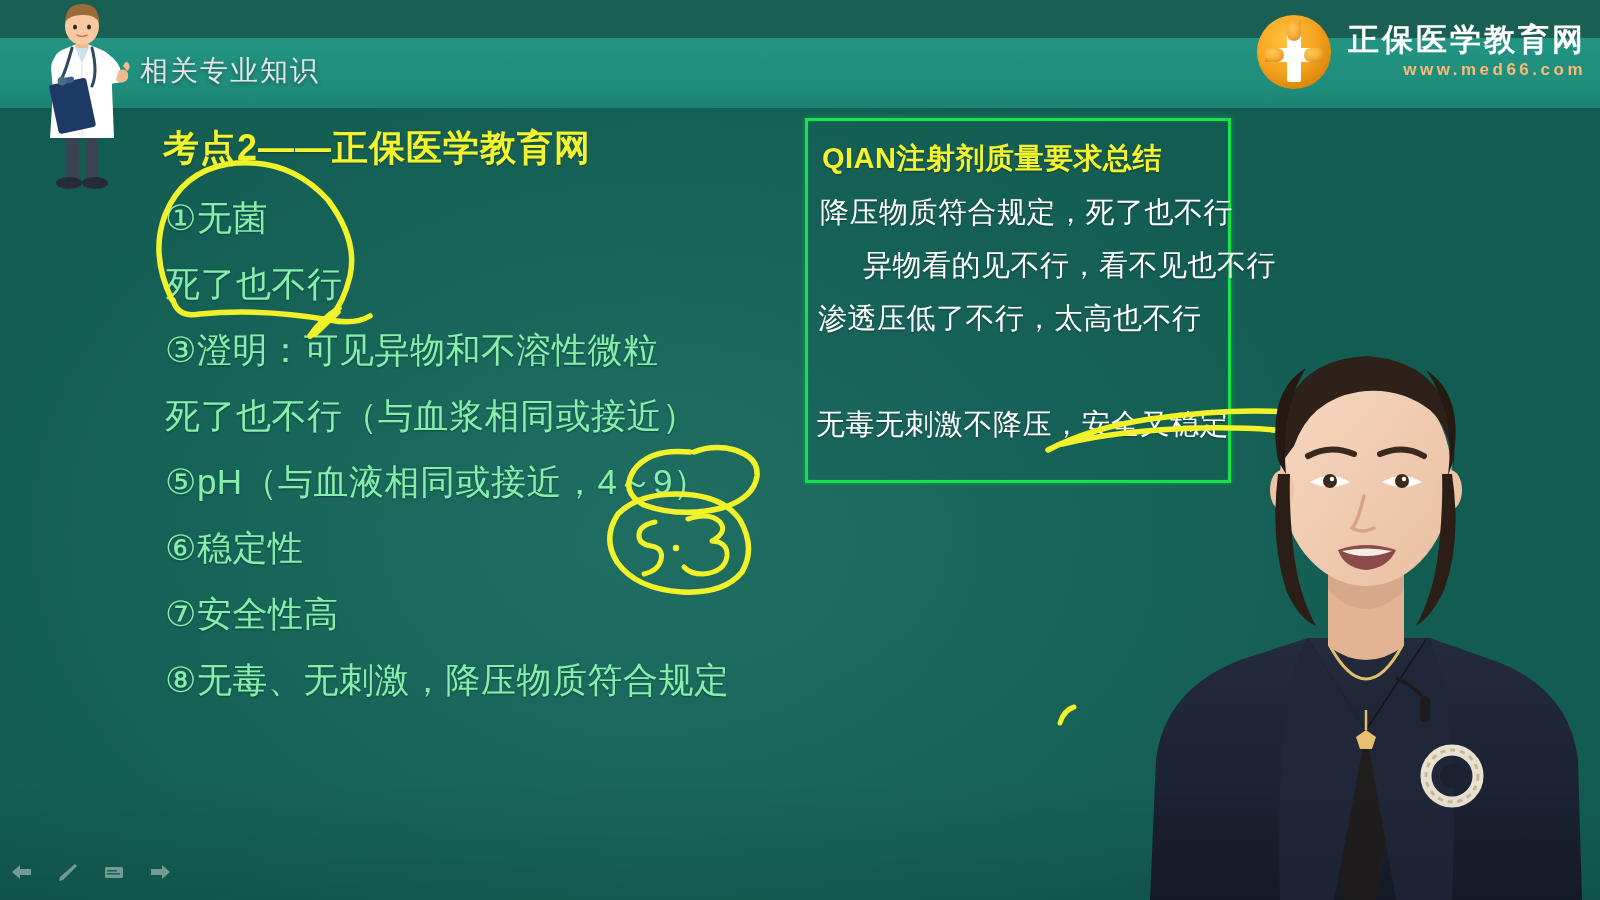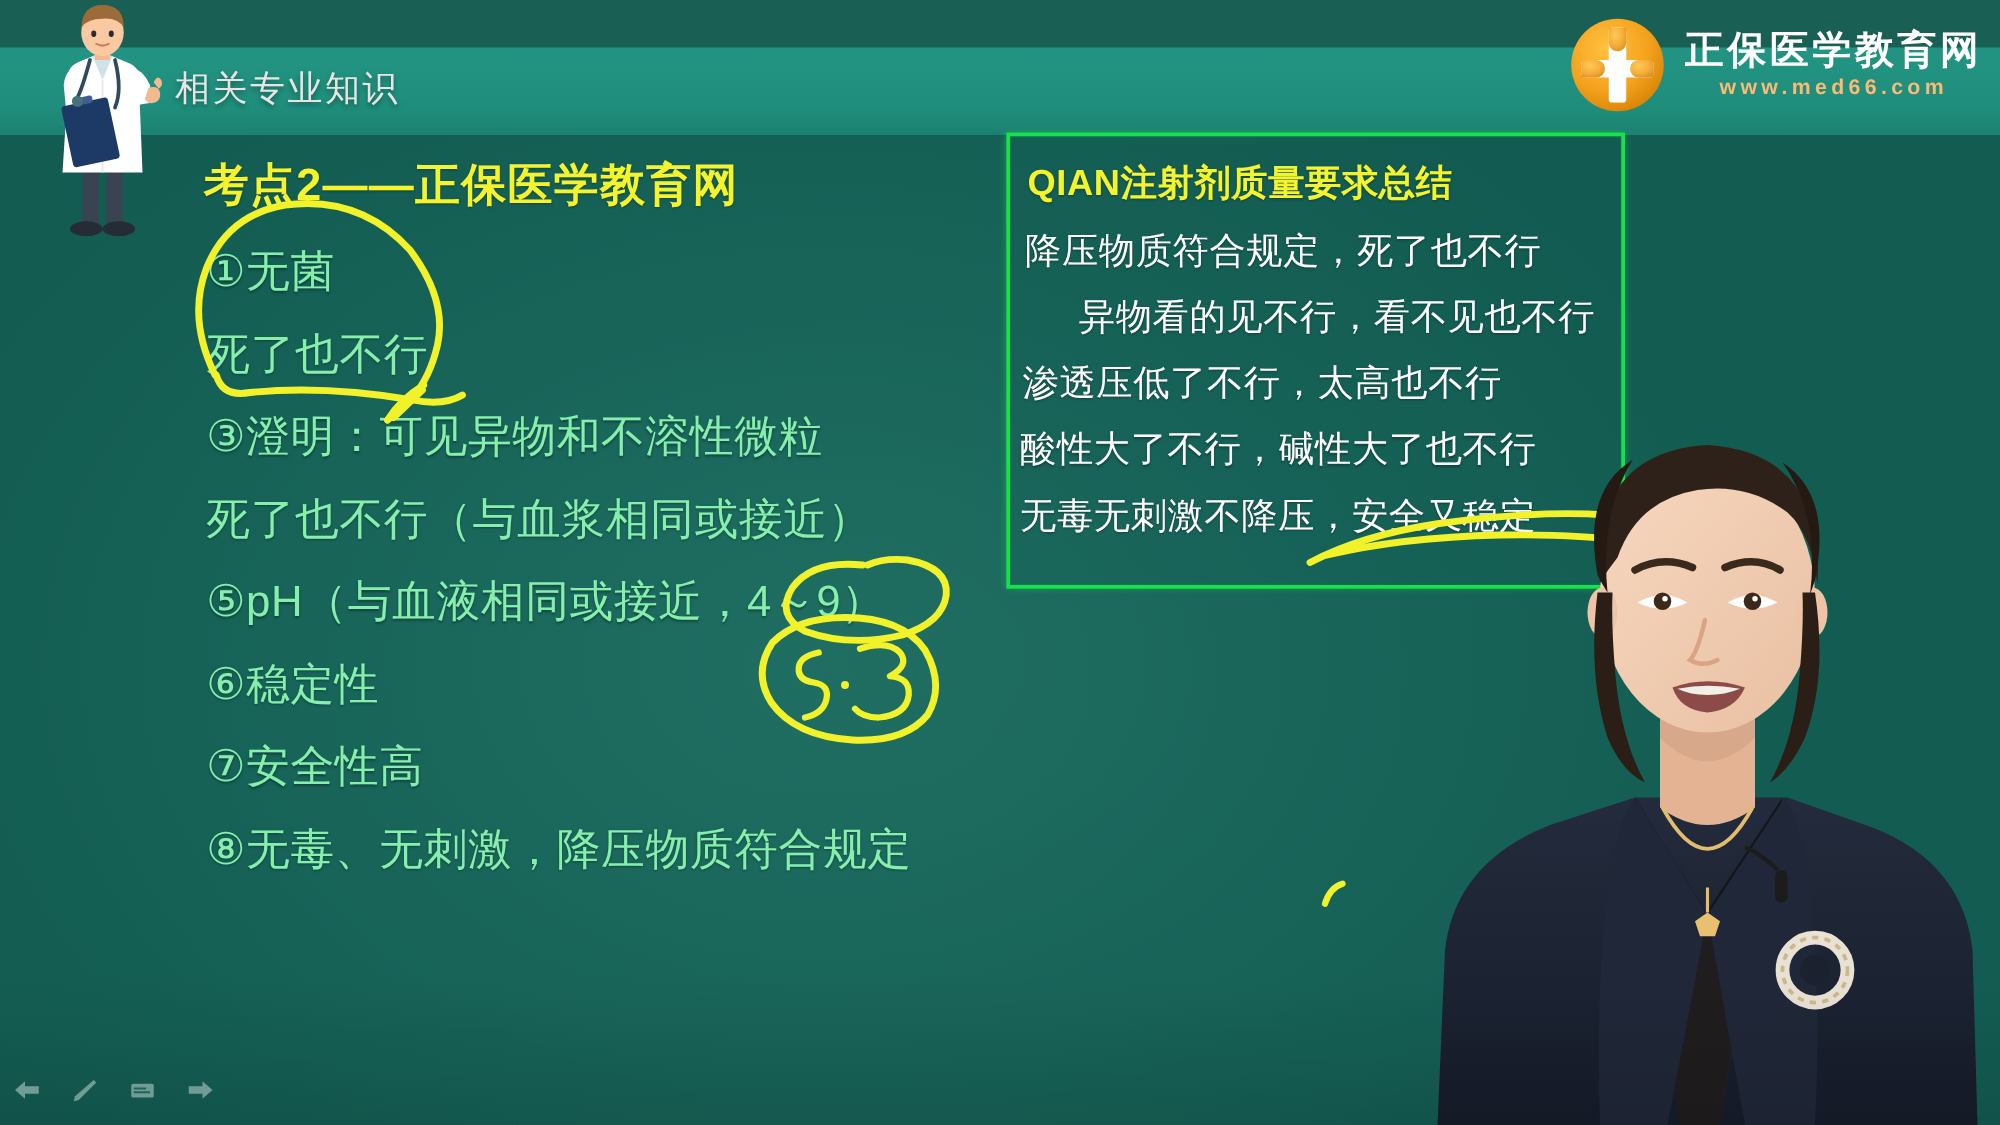--- a/index.html
+++ b/index.html
@@ -46,21 +46,21 @@
     position:absolute; left:140px; top:52px;
     font-size:28px; font-weight:normal; color:#e5e5e5;
     letter-spacing:2px;
     text-shadow:0 2px 4px rgba(0,0,0,0.35);
     white-space:nowrap;
   }
 
   
   .brand { position:absolute; right:14px; top:12px; display:flex; align-items:center; gap:14px; }
   .brand-mark { width:80px; height:80px; position:relative; flex:0 0 auto; }
-  .brand-text { display:flex; flex-direction:column; align-items:center; }
+  .brand-text { display:flex; flex-direction:column; align-items:flex-end; }
   .brand-name {
     font-size:31px; font-weight:bold; color:#ffffff; letter-spacing:3px;
     line-height:1.05; white-space:nowrap;
   }
   .brand-url {
     font-size:17px; color:#fdba74; letter-spacing:3.5px; font-weight:bold;
     margin-top:3px; white-space:nowrap;
   }
 
   
@@ -81,21 +81,21 @@
   .n2 { position:absolute; left:2px; top:138px; }
   .n3 { position:absolute; left:2px; top:204px; }
   .n4 { position:absolute; left:2px; top:270px; }
   .n5 { position:absolute; left:2px; top:336px; }
   .n6 { position:absolute; left:2px; top:402px; }
   .n7 { position:absolute; left:2px; top:468px; }
   .n8 { position:absolute; left:2px; top:534px; }
 
   
   .summary-box {
-    position:absolute; left:805px; top:106px; width:495px; height:365px;
+    position:absolute; left:805px; top:118px; width:426px; height:365px;
     border:3px solid #16e24a;
     box-shadow:0 0 6px rgba(22,226,74,0.45), inset 0 0 2px rgba(22,226,74,0.35);
     background:rgba(16,92,81,0.22);
   }
   .summary-title {
     position:absolute; left:14px; top:18px;
     font-size:29px; font-weight:bold; color:#f3f32e;
     letter-spacing:0.5px; white-space:nowrap;
     text-shadow:0 1px 2px rgba(0,0,0,0.32);
   }
@@ -212,21 +212,20 @@
     <div class="note-item n6">⑥稳定性</div>
     <div class="note-item n7">⑦安全性高</div>
     <div class="note-item n8">⑧无毒、无刺激，降压物质符合规定</div>
   </div>
 
   <div class="summary-box">
     <div class="summary-title">QIAN注射剂质量要求总结</div>
     <div class="summary-line s1">降压物质符合规定，死了也不行</div>
     <div class="summary-line s2">异物看的见不行，看不见也不行</div>
     <div class="summary-line s3">渗透压低了不行，太高也不行</div>
-    <div class="summary-line s4">酸性大了不行，碱性大了也不行</div>
     <div class="summary-line s5">无毒无刺激不降压，安全又稳定</div>
   </div>
 
   <div class="ink">
     <svg viewBox="0 0 1600 900" width="1600" height="900">
       <g fill="none" stroke="#F2F22A" stroke-width="5.5" stroke-linecap="round" stroke-linejoin="round">
 
         <path d="M172 300 Q150 255 165 215 Q182 172 228 164 Q288 156 328 200 Q358 240 350 276
                  Q344 302 330 318 Q318 330 310 336"></path>
         <path d="M310 336 Q320 320 339 308"></path>

